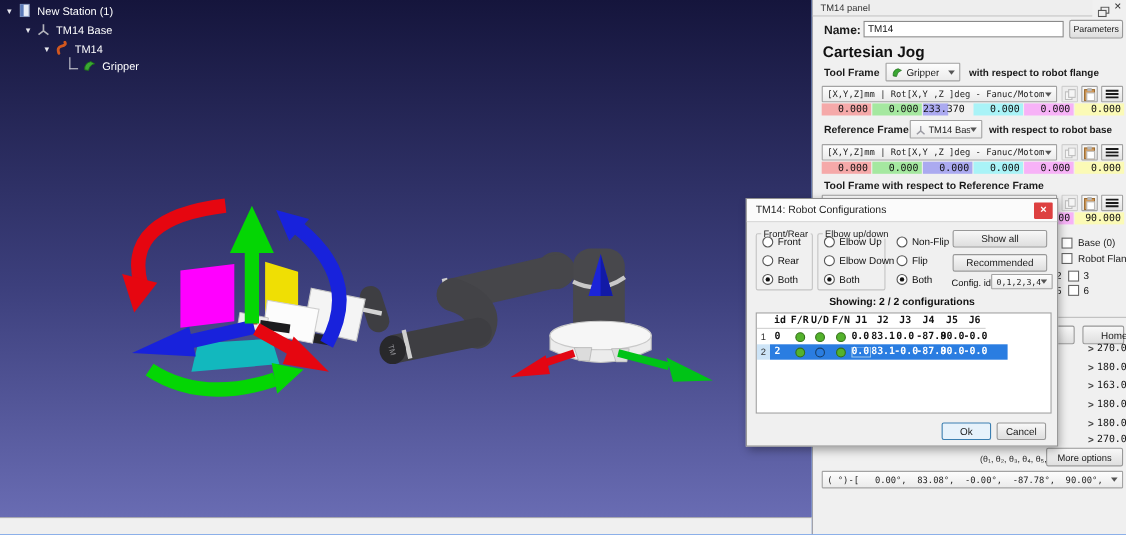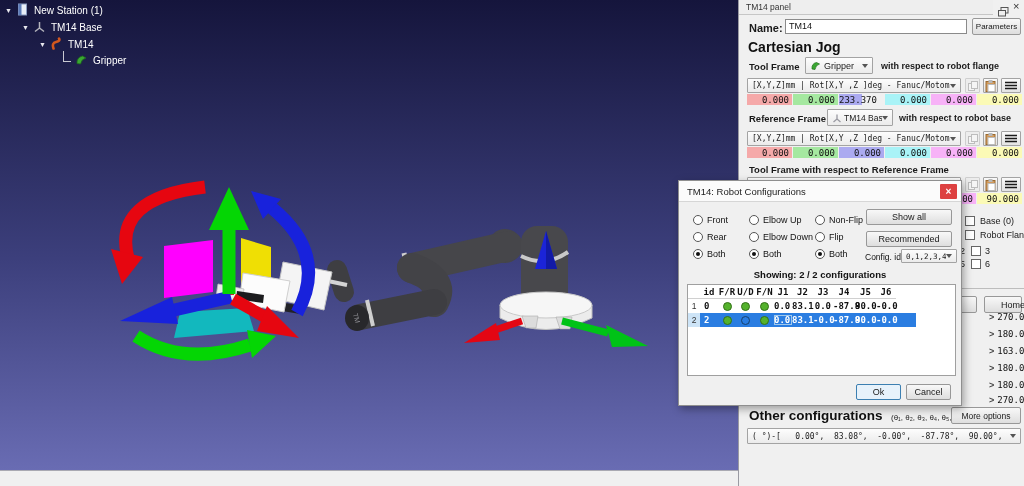--- a/index.html
+++ b/index.html
@@ -353,47 +353,52 @@
       </div>
     <div class="jrow" style="left:250px;top:380px;">
         <span class="jchev">&gt;</span>
         <span class="jval">180.0</span>
       </div>
     <div class="jrow" style="left:250px;top:395px;">
         <span class="jchev">&gt;</span>
         <span class="jval">270.0</span>
       </div>
 
-    <span class="abs h1" style="left:10px;top:408px;font-size:13.5px;">Other configurations</span>
     <span class="abs" style="left:152px;top:413px;font-size:8px;color:#222;white-space:nowrap;">(θ₁, θ₂, θ₃, θ₄, θ₅, θ₆)</span>
     <div class="abs btn" style="left:212px;top:407px;width:70px;height:17px;font-size:8.5px;">More options</div>
     <div class="abs combo" style="left:8px;top:428px;width:274px;height:16px;">
       <span class="txt">( °)-[   0.00°,  83.08°,  -0.00°,  -87.78°,  90.00°,  -0.00°]</span><span class="chev"></span>
     </div>
   </div>
 
   <div class="abs dialog">
     <div class="dlg-titlebar">
       <span class="dlg-title">TM14: Robot Configurations</span>
       <span class="dlg-close">×</span>
     </div>
 
+    <div class="group" style="left:8px;top:31px;width:52px;height:52px;">
+      <span class="group-label">Front/Rear</span>
+    </div>
     <div class="radio-row" style="left:14px;top:34px;">
         <span class="radio"></span>
         <span>Front</span>
       </div>
     <div class="radio-row" style="left:14px;top:51px;">
         <span class="radio"></span>
         <span>Rear</span>
       </div>
     <div class="radio-row" style="left:14px;top:68px;">
         <span class="radio sel"></span>
         <span>Both</span>
       </div>
 
+    <div class="group" style="left:64px;top:31px;width:62px;height:52px;">
+      <span class="group-label">Elbow up/down</span>
+    </div>
     <div class="radio-row" style="left:70px;top:34px;">
         <span class="radio"></span>
         <span>Elbow Up</span>
       </div>
     <div class="radio-row" style="left:70px;top:51px;">
         <span class="radio"></span>
         <span>Elbow Down</span>
       </div>
     <div class="radio-row" style="left:70px;top:68px;">
         <span class="radio sel"></span>

